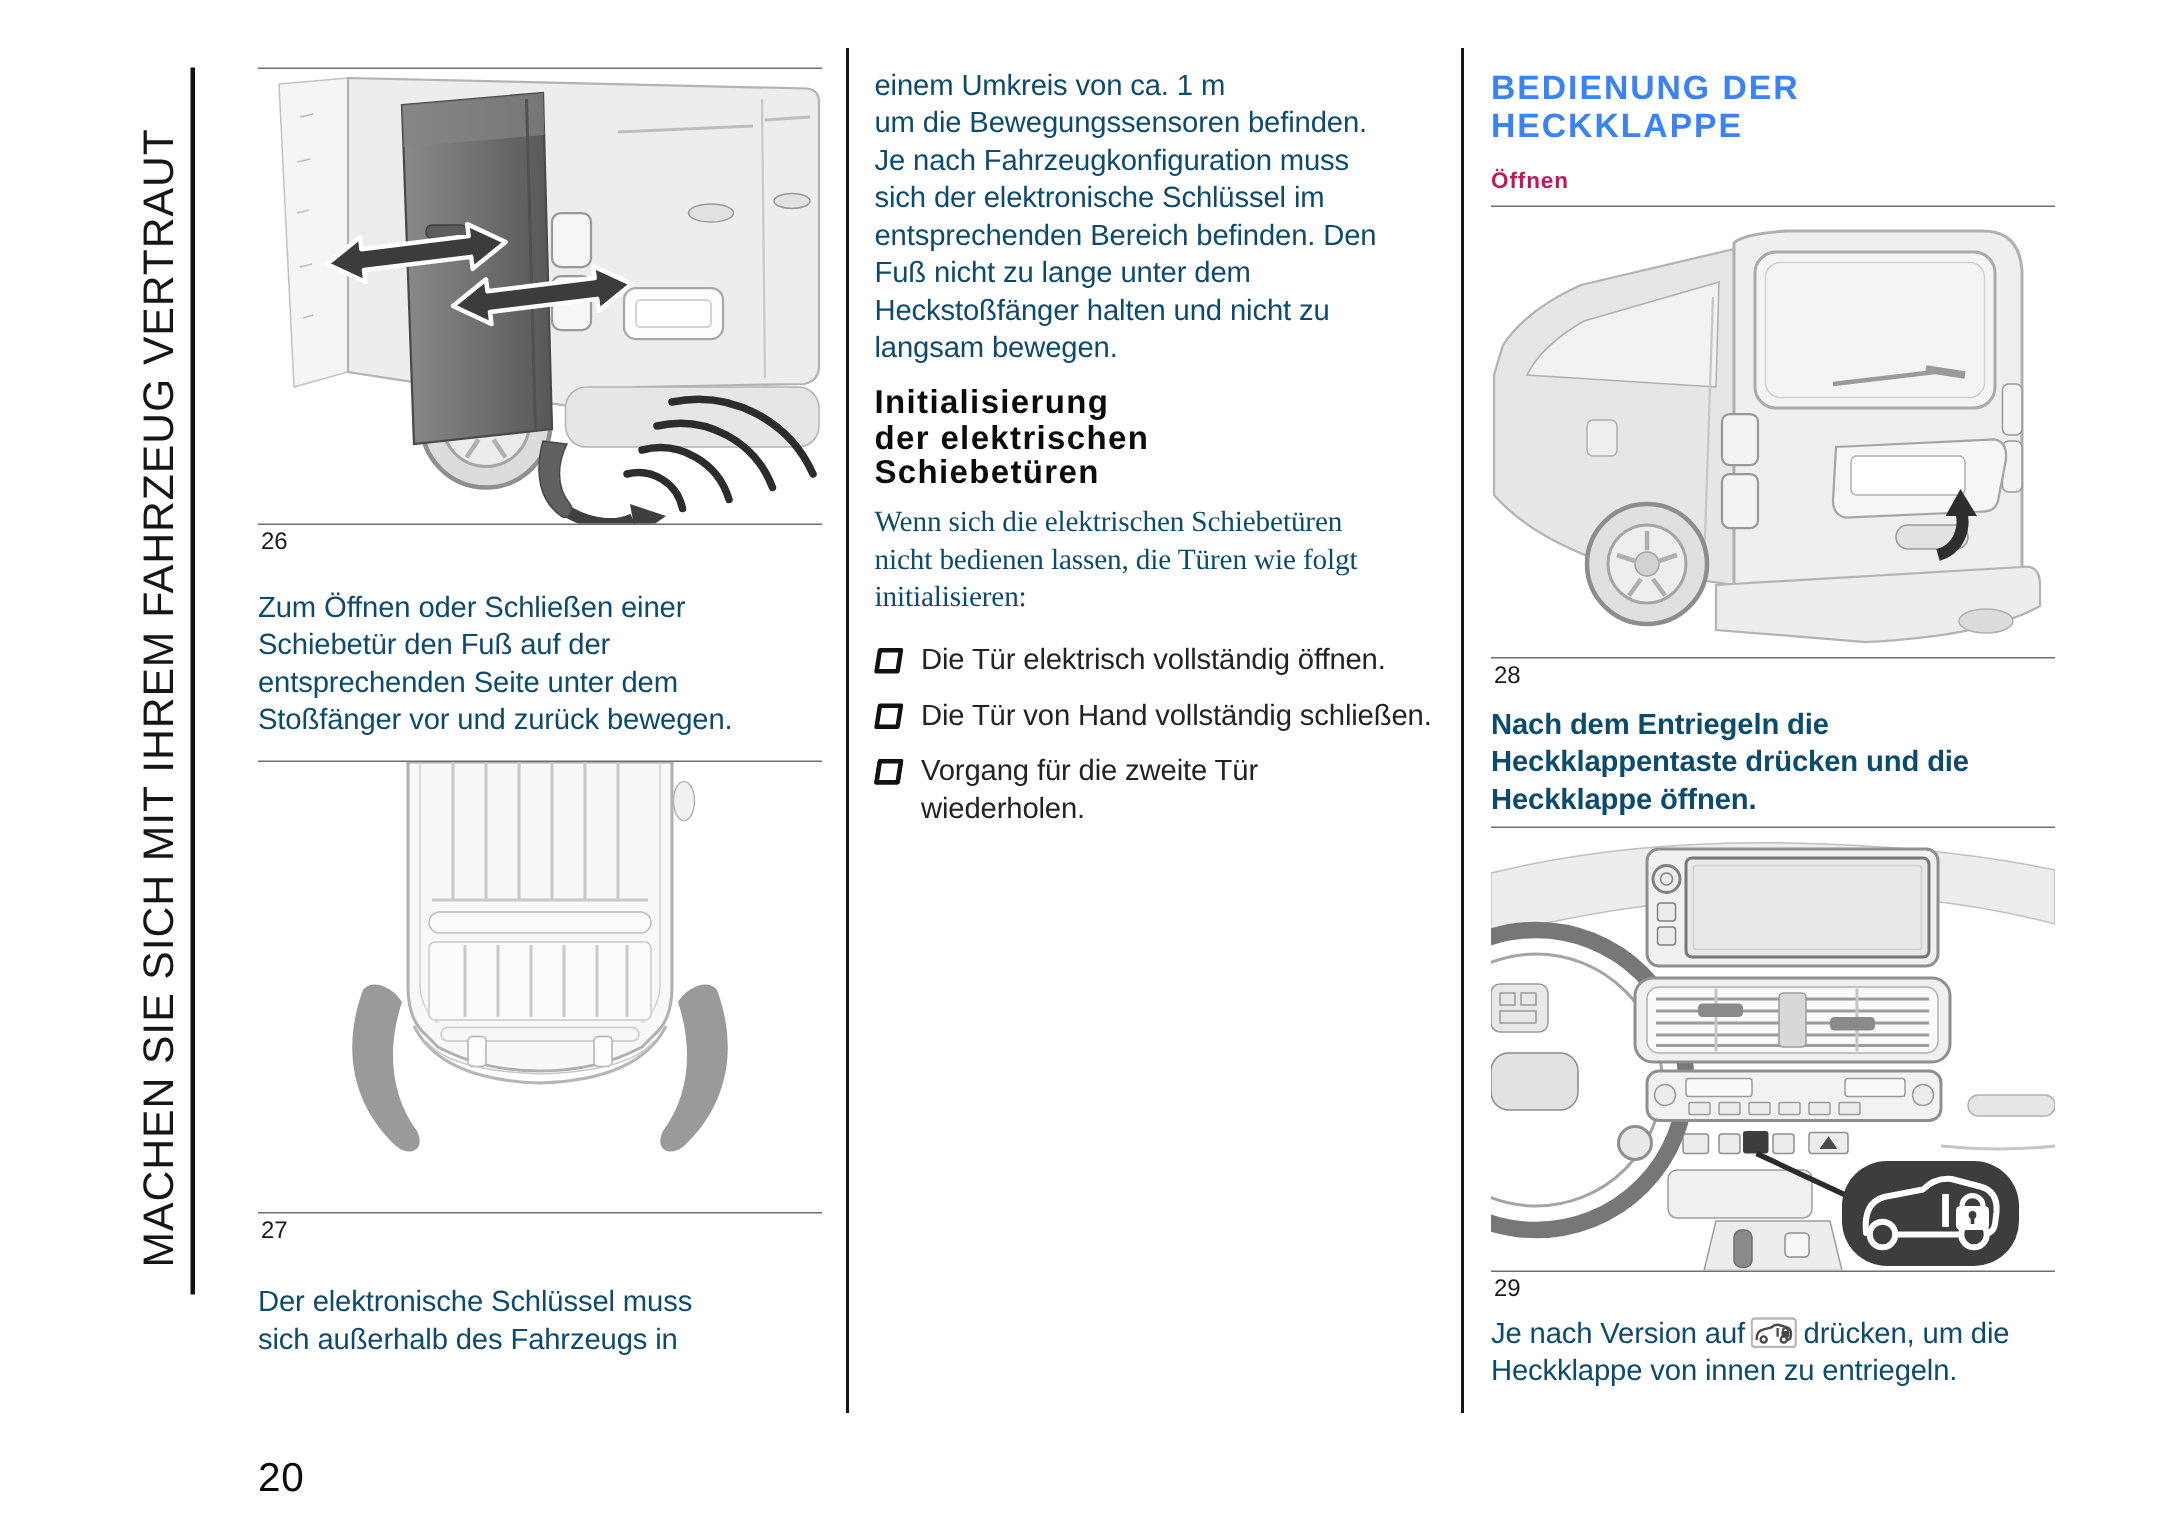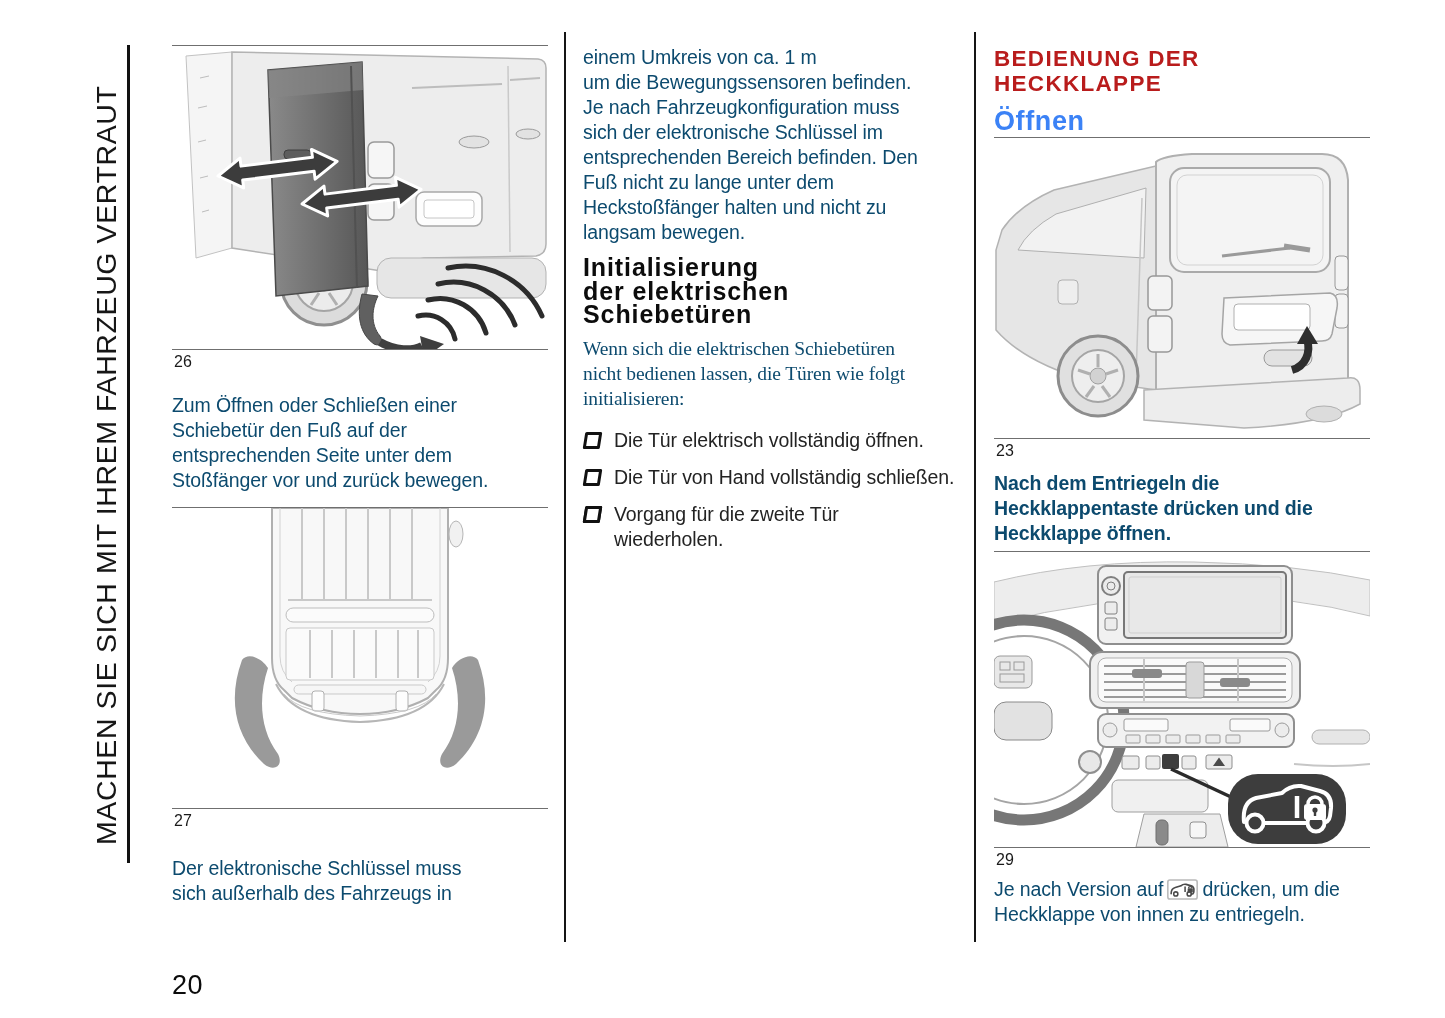--- a/index.html
+++ b/index.html
@@ -26,28 +26,28 @@
   .vdiv2 { left:974px; }
 
   .fig { margin:0; }
   .fig-frame { border-top:1.5px solid #6f6f6f; border-bottom:1.5px solid #6f6f6f; }
   .fig-frame svg { display:block; width:100%; }
   .figcap { font-size:16px; color:#1a1a1a; margin:2px 0 0 2px; line-height:19px; }
 
   .body-text { font-size:19.5px; line-height:25px; color:#0c4a6e; letter-spacing:-0.1px; white-space:pre-line; margin:0; }
 
   .h-initialisierung {
-    font-size:25px; line-height:23.5px; font-weight:bold; letter-spacing:0.9px;
+    font-size:22px; line-height:23.5px; font-weight:bold; letter-spacing:0.9px;
     color:#0c0c0c; white-space:pre-line; margin:11px 0 0 0;
   }
   .h-bedienung {
     font-size:22.5px; line-height:25px; font-weight:bold; letter-spacing:1.3px;
-    color:#b91c1c; white-space:pre-line; margin:46px 0 0 0;
+    color:#3b82f6; white-space:pre-line; margin:46px 0 0 0;
   }
-  .h-oeffnen { font-size:27px; line-height:24px; font-weight:bold; letter-spacing:0.6px; color:#3b82f6; margin:13px 0 0 0; }
+  .h-oeffnen { font-size:15px; line-height:24px; font-weight:bold; letter-spacing:0.6px; color:#be185d; margin:13px 0 0 0; }
 
   .m-top-45 { margin-top:45px; }
   .m-top-26 { margin-top:26px; }
   .m-top-22 { margin-top:22px; }
   .m-top-14 { margin-top:14px; }
   .m-top-11 { margin-top:11px;font-weight:bold; }
   .m-top-9  { margin-top:9px;font-family:Liberation Serif, serif; }
   .m-top-8  { margin-top:8px; }
   .m-top-5  { margin-top:5px; }
   .m-top-4  { margin-top:4px; }
@@ -272,21 +272,21 @@
             <g stroke="#b0b0b0" stroke-width="3">
               <line x1="104" y1="216" x2="104" y2="229"></line>
                 <line x1="84" y1="232" x2="96" y2="236"></line>
               <line x1="92" y1="259" x2="100" y2="248"></line>
                 <line x1="116" y1="259" x2="108" y2="248"></line>
               <line x1="124" y1="232" x2="112" y2="236"></line>
             </g>
           </g>
         </svg>
       </div>
-      <figcaption class="figcap">23</figcaption>
+      <figcaption class="figcap">28</figcaption>
     </figure>
 
     <p class="body-text m-top-11">Nach dem Entriegeln die
 Heckklappentaste drücken und die
 Heckklappe öffnen.</p>
 
     <figure class="fig m-top-5">
       <div class="fig-frame">
         <svg viewBox="0 0 376 295" height="295">
 

